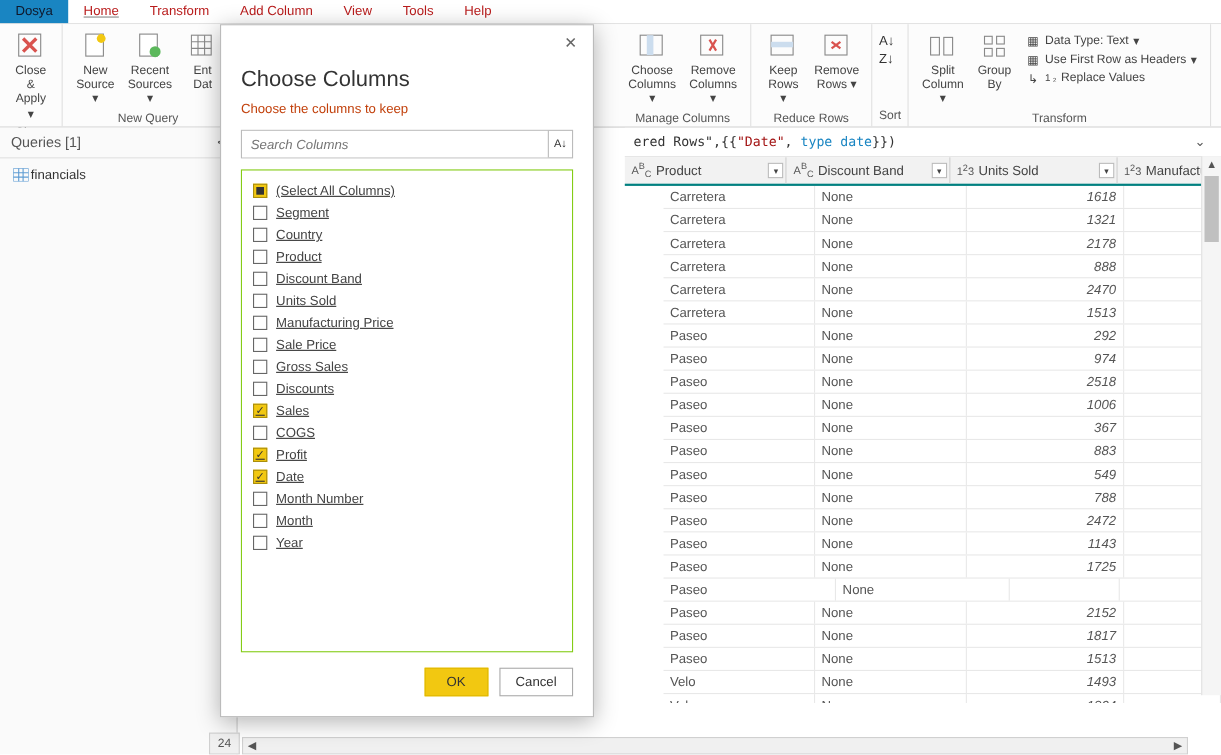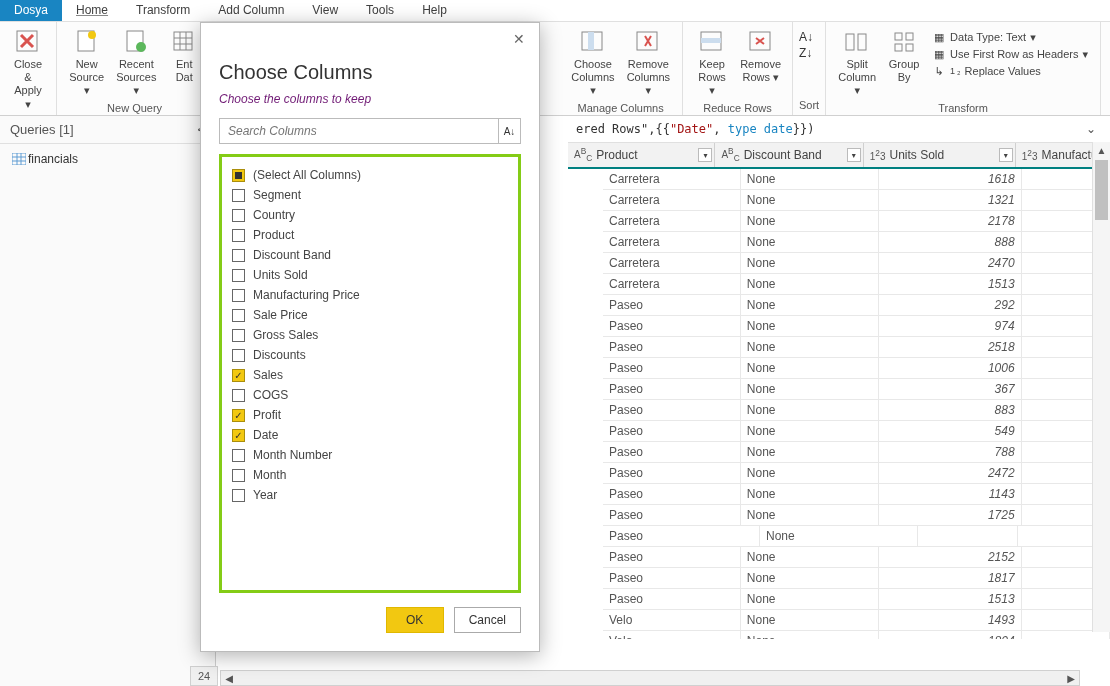--- a/index.html
+++ b/index.html
@@ -1,21 +1,21 @@
 <!DOCTYPE html>
 <html><head>
 <meta charset="utf-8">
 <style>
 * { box-sizing: border-box; margin: 0; padding: 0; }
 body { font-family: "Segoe UI", Tahoma, sans-serif; font-size: 12px; color: #333; background: #fff; overflow: hidden; width: 1110px; height: 686px; position: relative; }
 
 
 .menubar { display: flex; height: 22px; background: #fff; border-bottom: 1px solid #e0e0e0; }
-.menubar .item { padding: 3px 14px; cursor: pointer; color: #404040; font-size: 12px; }
-.menubar .item.active { background: #1985c2; color: #ffffff; }
+.menubar .item { padding: 3px 14px; cursor: pointer; color: #b91c1c; font-size: 12px; }
+.menubar .item.active { background: #1985c2; color: #0f172a; }
 .menubar .item.home { text-decoration: underline; text-decoration-color: #888; }
 
 
 .ribbon { display: flex; height: 94px; border-bottom: 1px solid #d0d0d0; background: #fcfcfc; }
 .ribbon-group { display: flex; flex-direction: column; border-right: 1px solid #e0e0e0; padding: 0 6px; }
 .ribbon-group-buttons { display: flex; flex: 1; align-items: flex-start; padding-top: 4px; }
 .ribbon-group-label { text-align: center; font-size: 11px; color: #555; padding: 2px 0 4px; }
 .ribbon-btn { display: flex; flex-direction: column; align-items: center; justify-content: flex-start; padding: 2px 6px; min-width: 44px; cursor: pointer; text-align: center; font-size: 11px; color: #444; line-height: 1.2; }
 .ribbon-btn .ic { width: 28px; height: 28px; display: flex; align-items: center; justify-content: center; margin-bottom: 2px; }
 .ribbon-btn span.l { display: block; }
@@ -57,25 +57,25 @@
 .rownum { position: absolute; bottom: 0; left: 190px; width: 28px; height: 20px; background: #f0f0f0; border: 1px solid #d0d0d0; display: flex; align-items: center; justify-content: center; font-size: 11px; color: #555; }
 
 .vscroll { position: absolute; right: 0; top: 142px; width: 18px; height: 490px; border-left: 1px solid #e0e0e0; background: #f5f5f5; }
 .vscroll .arr { height: 16px; display: flex; align-items: center; justify-content: center; font-size: 10px; color: #555; cursor: pointer; }
 .vscroll .thumb { position: absolute; left: 2px; right: 2px; top: 18px; height: 60px; background: #c0c0c0; }
 
 
 .dialog { position: absolute; left: 200px; top: 22px; width: 340px; height: 630px; background: #fff; border: 1px solid #bbb; box-shadow: 0 4px 20px rgba(0,0,0,0.3); z-index: 100; display: flex; flex-direction: column; }
 .dialog-close { position: absolute; right: 8px; top: 8px; width: 18px; height: 18px; cursor: pointer; color: #666; font-size: 14px; }
 .dialog-title { font-size: 20px; color: #333; padding: 38px 18px 8px; }
-.dialog-sub { font-size: 12px; color: #701a75; padding: 0 18px 12px; font-style: italic; }
+.dialog-sub { font-size: 12px; color: #c2410c; padding: 0 18px 12px; }
 .dialog-search { display: flex; margin: 0 18px 10px; border: 1px solid #bbb; }
 .dialog-search input { flex: 1; border: none; padding: 5px 8px; font-size: 12px; font-style: italic; color: #8b5cf6; outline: none; }
 .dialog-search .sort { width: 22px; border-left: 1px solid #bbb; display: flex; align-items: center; justify-content: center; cursor: pointer; font-size: 10px; }
-.dialog-list { flex: 1; border: 3px solid #84cc16; margin: 0 18px; padding: 8px 10px; overflow: auto; }
+.dialog-list { flex: 1; border: 1px solid #84cc16; margin: 0 18px; padding: 8px 10px; overflow: auto; text-decoration: underline; }
 .chk-row { display: flex; align-items: center; gap: 8px; padding: 3px 0; font-size: 12px; color: #444; cursor: default; }
 .chk { width: 13px; height: 13px; border: 1px solid #666; display: flex; align-items: center; justify-content: center; cursor: pointer; }
 .chk.checked { background: #f2c811; border-color: #aa8e0c; }
 .chk.checked::after { content: "✓"; font-size: 10px; color: #333; }
 .chk.indet { background: #f2c811; border-color: #aa8e0c; }
 .chk.indet::after { content: ""; width: 7px; height: 7px; background: #333; }
 .dialog-buttons { display: flex; justify-content: flex-end; gap: 10px; padding: 14px 18px 18px; }
 .dbtn { min-width: 58px; padding: 5px 14px; border: 1px solid #aaa; background: #fff; font-size: 12px; cursor: pointer; text-align: center; }
 .dbtn.primary { background: #f2c811; border-color: #e0b800; }
 

